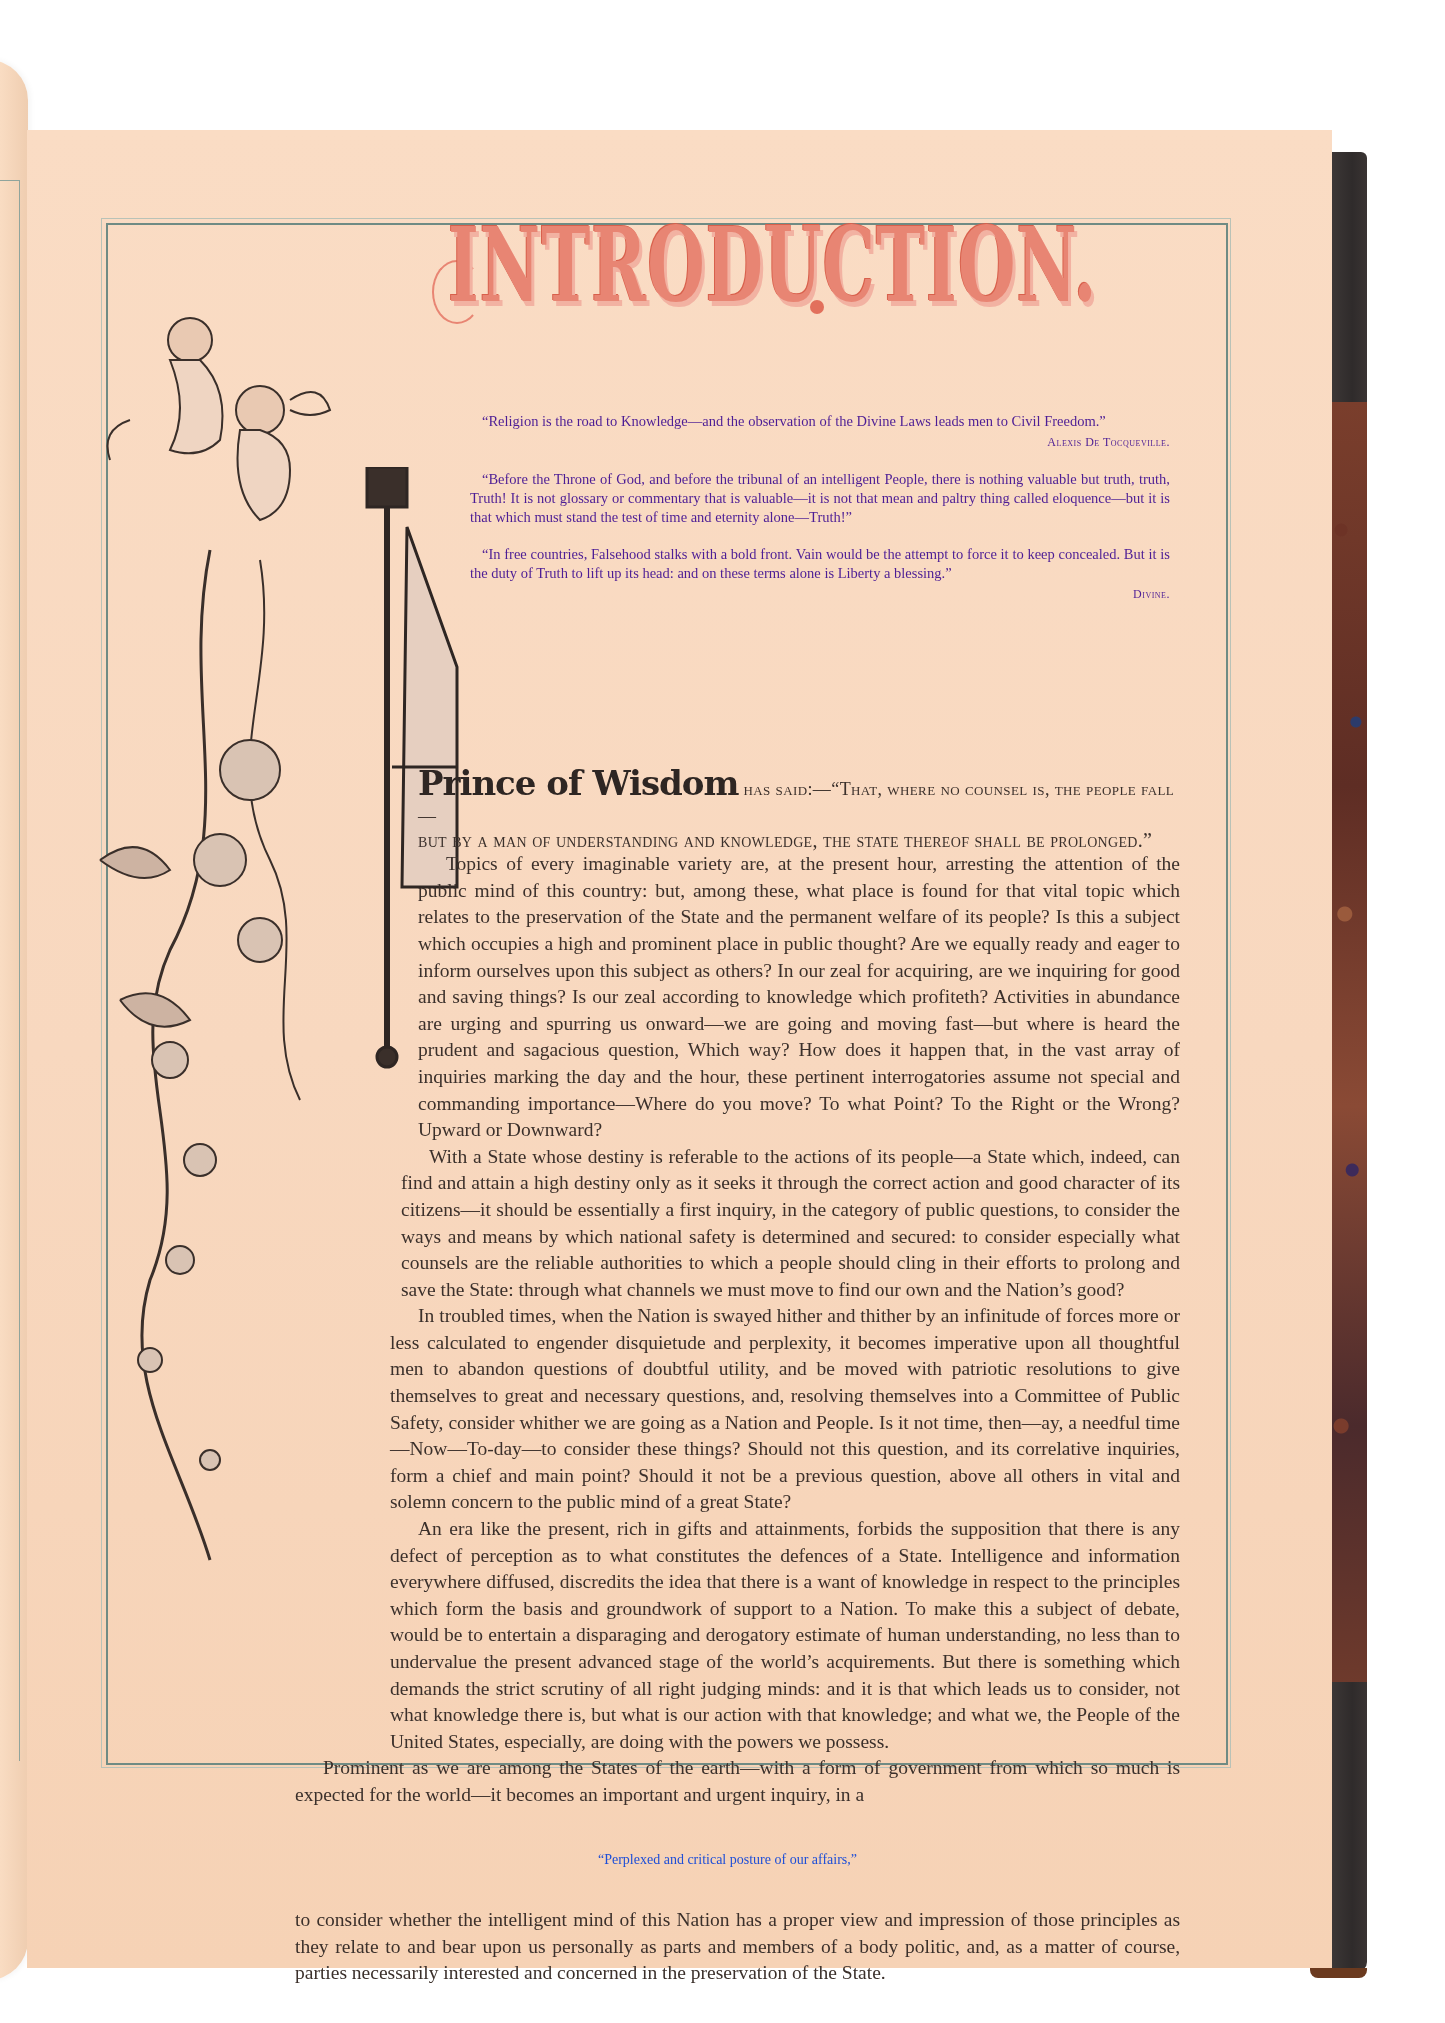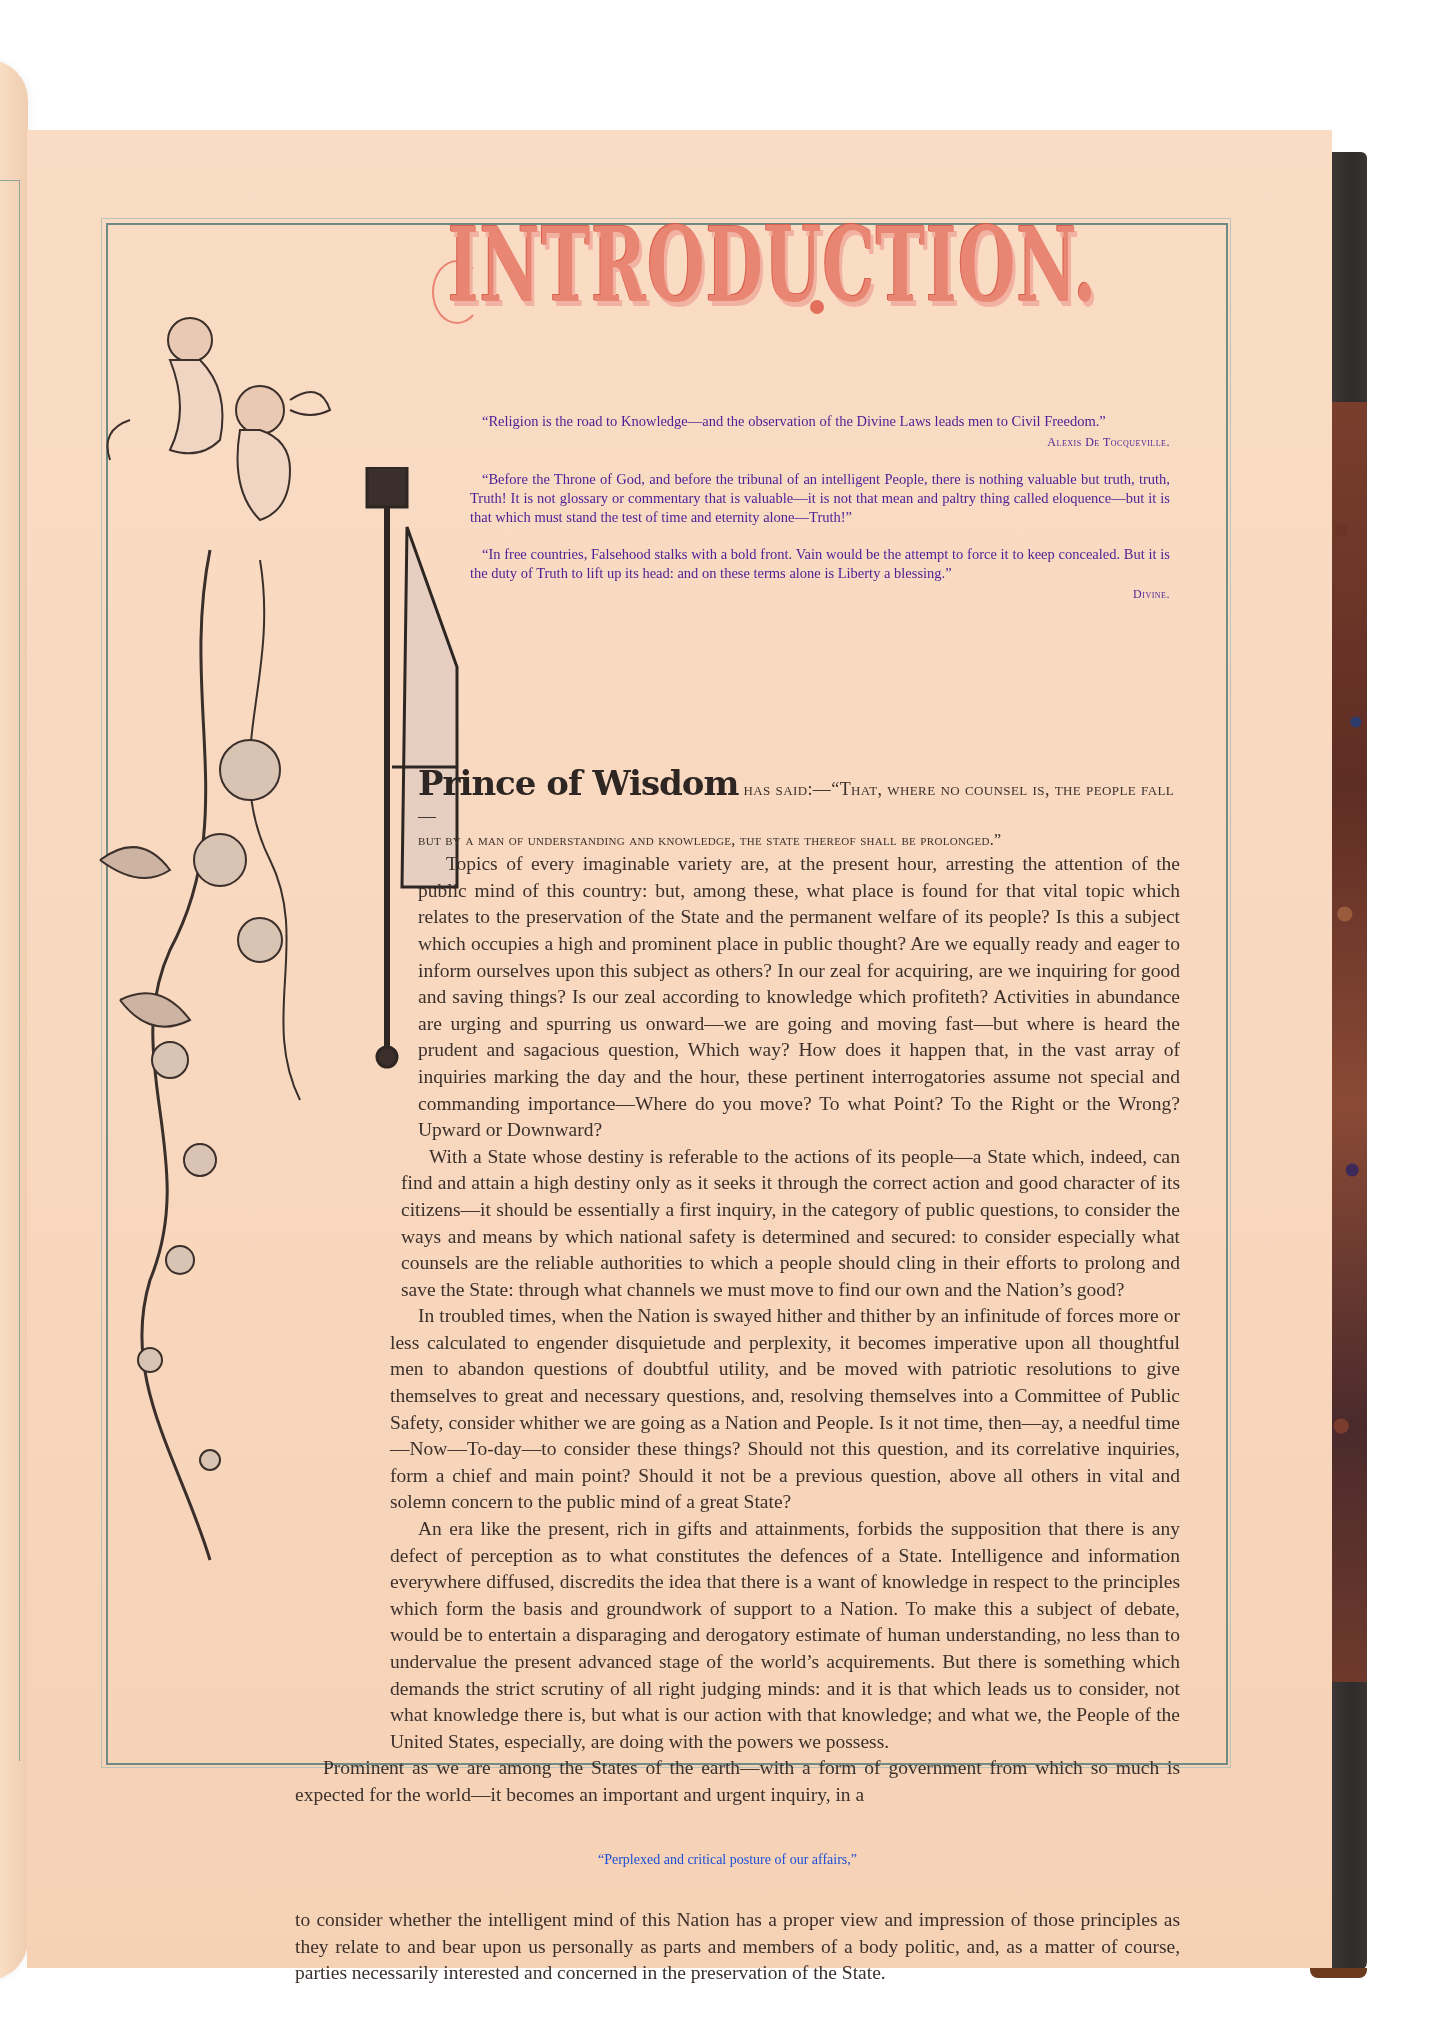--- a/index.html
+++ b/index.html
@@ -71,21 +71,21 @@
     .epigraphs { position: absolute; left: 470px; top: 412px; width: 700px; font-size: 14.5px; line-height: 19px; color: #4c1d95; }
     .epigraph { margin-bottom: 18px; }
     .epigraph p { margin: 0; text-indent: 12px; text-align: justify; }
     .epigraph .author { text-align: right; font-variant: small-caps; font-size: 12px; margin-top: 2px; letter-spacing: 0.5px; }
 
     
     .body-text { position: absolute; left: 275px; top: 770px; width: 905px; font-size: 19.5px; line-height: 26.6px; color: #3b302b; }
     .lead { margin-left: 143px; }
     .blackletter { font-family: "DejaVu Serif", serif; font-size: 34px; font-weight: bold; letter-spacing: -1px; color: #2e2623; }
     .lead-caps { font-variant: small-caps; font-size: 18px; letter-spacing: 0.4px; }
-    .lead2 { margin-left: 143px; font-variant: small-caps; font-size: 16px; letter-spacing: 0.3px; line-height: 22px; }
+    .lead2 { margin-left: 143px; font-variant: small-caps; font-size: 20px; letter-spacing: 0.3px; line-height: 22px; }
     .para { text-align: justify; text-indent: 28px; margin: 0; }
     .indent1 { margin-left: 143px; }
     .indent2 { margin-left: 126px; }
     .indent3 { margin-left: 115px; }
     .indent4 { margin-left: 20px; }
     .pull-quote { text-align: center; font-size: 14px; margin: 38px 0 34px 0; color: #1d4ed8; }
     .drop-cap {
       position: absolute; left: 362px; top: 467px; width: 100px; height: 610px;
     }
   </style>

